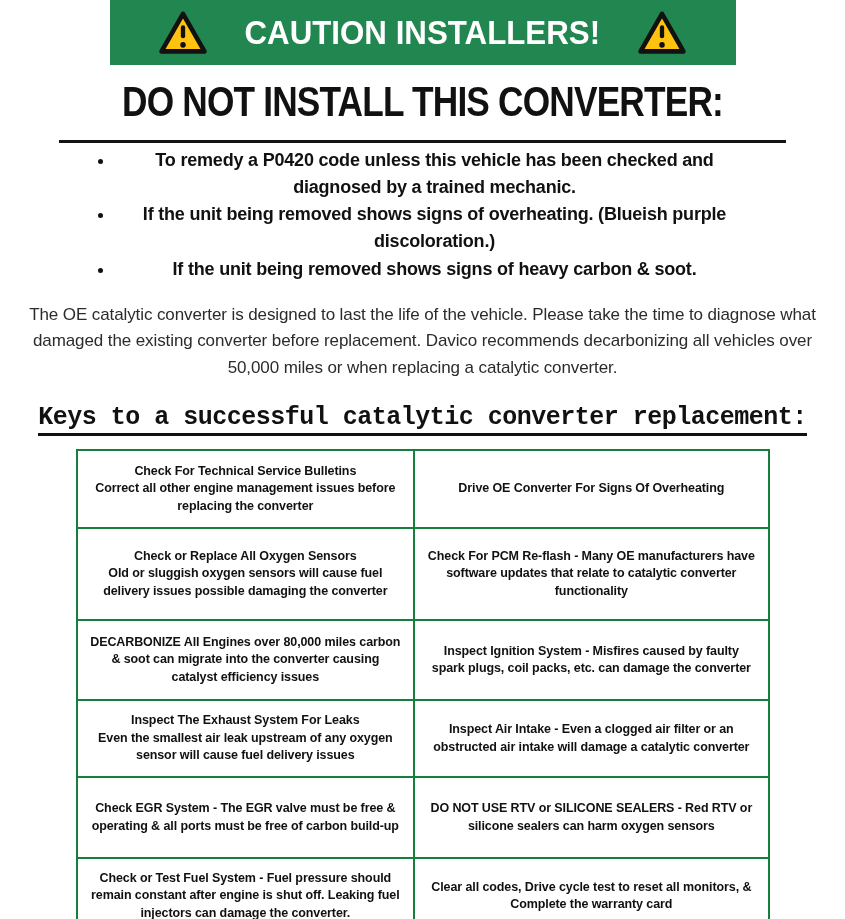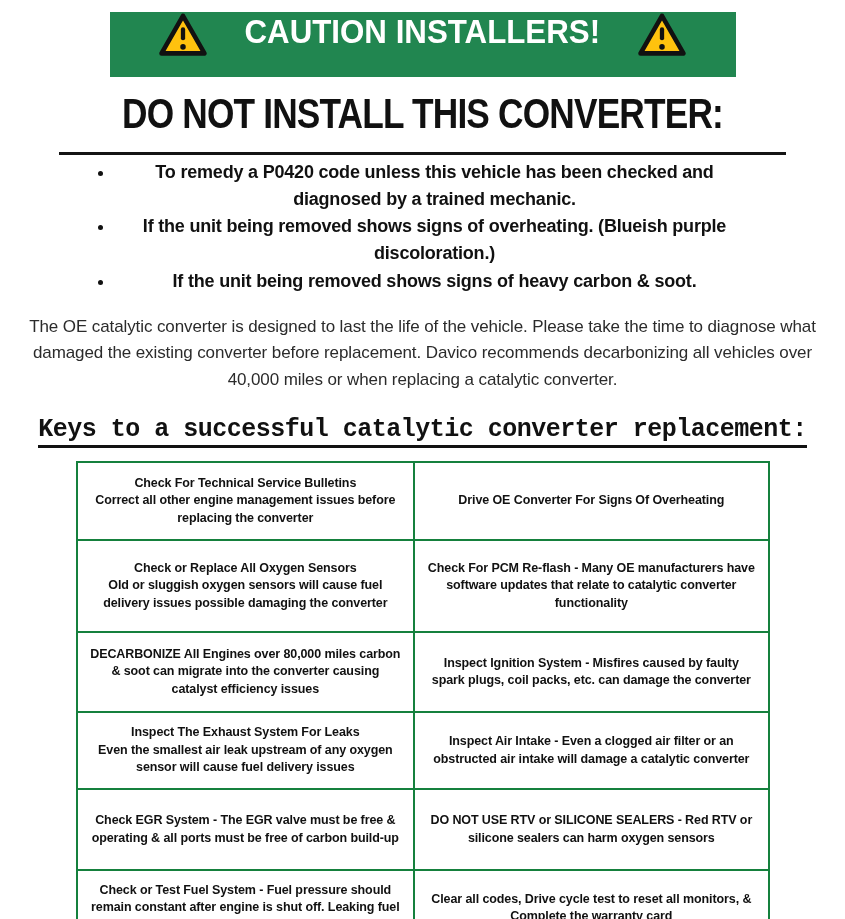--- a/index.html
+++ b/index.html
@@ -14,22 +14,23 @@
     height: 919px;
     background: #ffffff;
     overflow: hidden;
     position: relative;
   }
 
   
   .banner {
     width: 626px;
     height: 65px;
-    margin: 12px auto;
+    margin: 0 auto;
     display: flex;
+    align-items: center;
     justify-content: center;
     gap: 20px;
   }
   .banner-text {
     color: #ffffff;
     font-weight: bold;
     font-size: 34px;
     letter-spacing: 0px;
     transform: scaleX(0.92);
     white-space: nowrap;
@@ -147,21 +148,21 @@
   <div class="main-title">DO NOT INSTALL THIS CONVERTER:</div>
 
   <div class="divider"></div>
 
   <ul class="warning-list">
       <li>To remedy a P0420 code unless this vehicle has been checked and diagnosed by a trained mechanic.</li>
       <li>If the unit being removed shows signs of overheating. (Blueish purple discoloration.)</li>
       <li>If the unit being removed shows signs of heavy carbon &amp; soot.</li>
     </ul>
 
-  <p class="body-paragraph">The OE catalytic converter is designed to last the life of the vehicle. Please take the time to diagnose what damaged the existing converter before replacement. Davico recommends decarbonizing all vehicles over 40,000 miles or when replacing a catalytic converter.</p>
+  <p class="body-paragraph">The OE catalytic converter is designed to last the life of the vehicle. Please take the time to diagnose what damaged the existing converter before replacement. Davico recommends decarbonizing all vehicles over 50,000 miles or when replacing a catalytic converter.</p>
 
   <div class="section-heading">
     <span>Keys to a successful catalytic converter replacement:</span>
   </div>
 
   <table class="keys-table">
     <tbody>
         <tr>
           <td class="col-left">
             <div class="cell-par">Check For Technical Service Bulletins</div>

